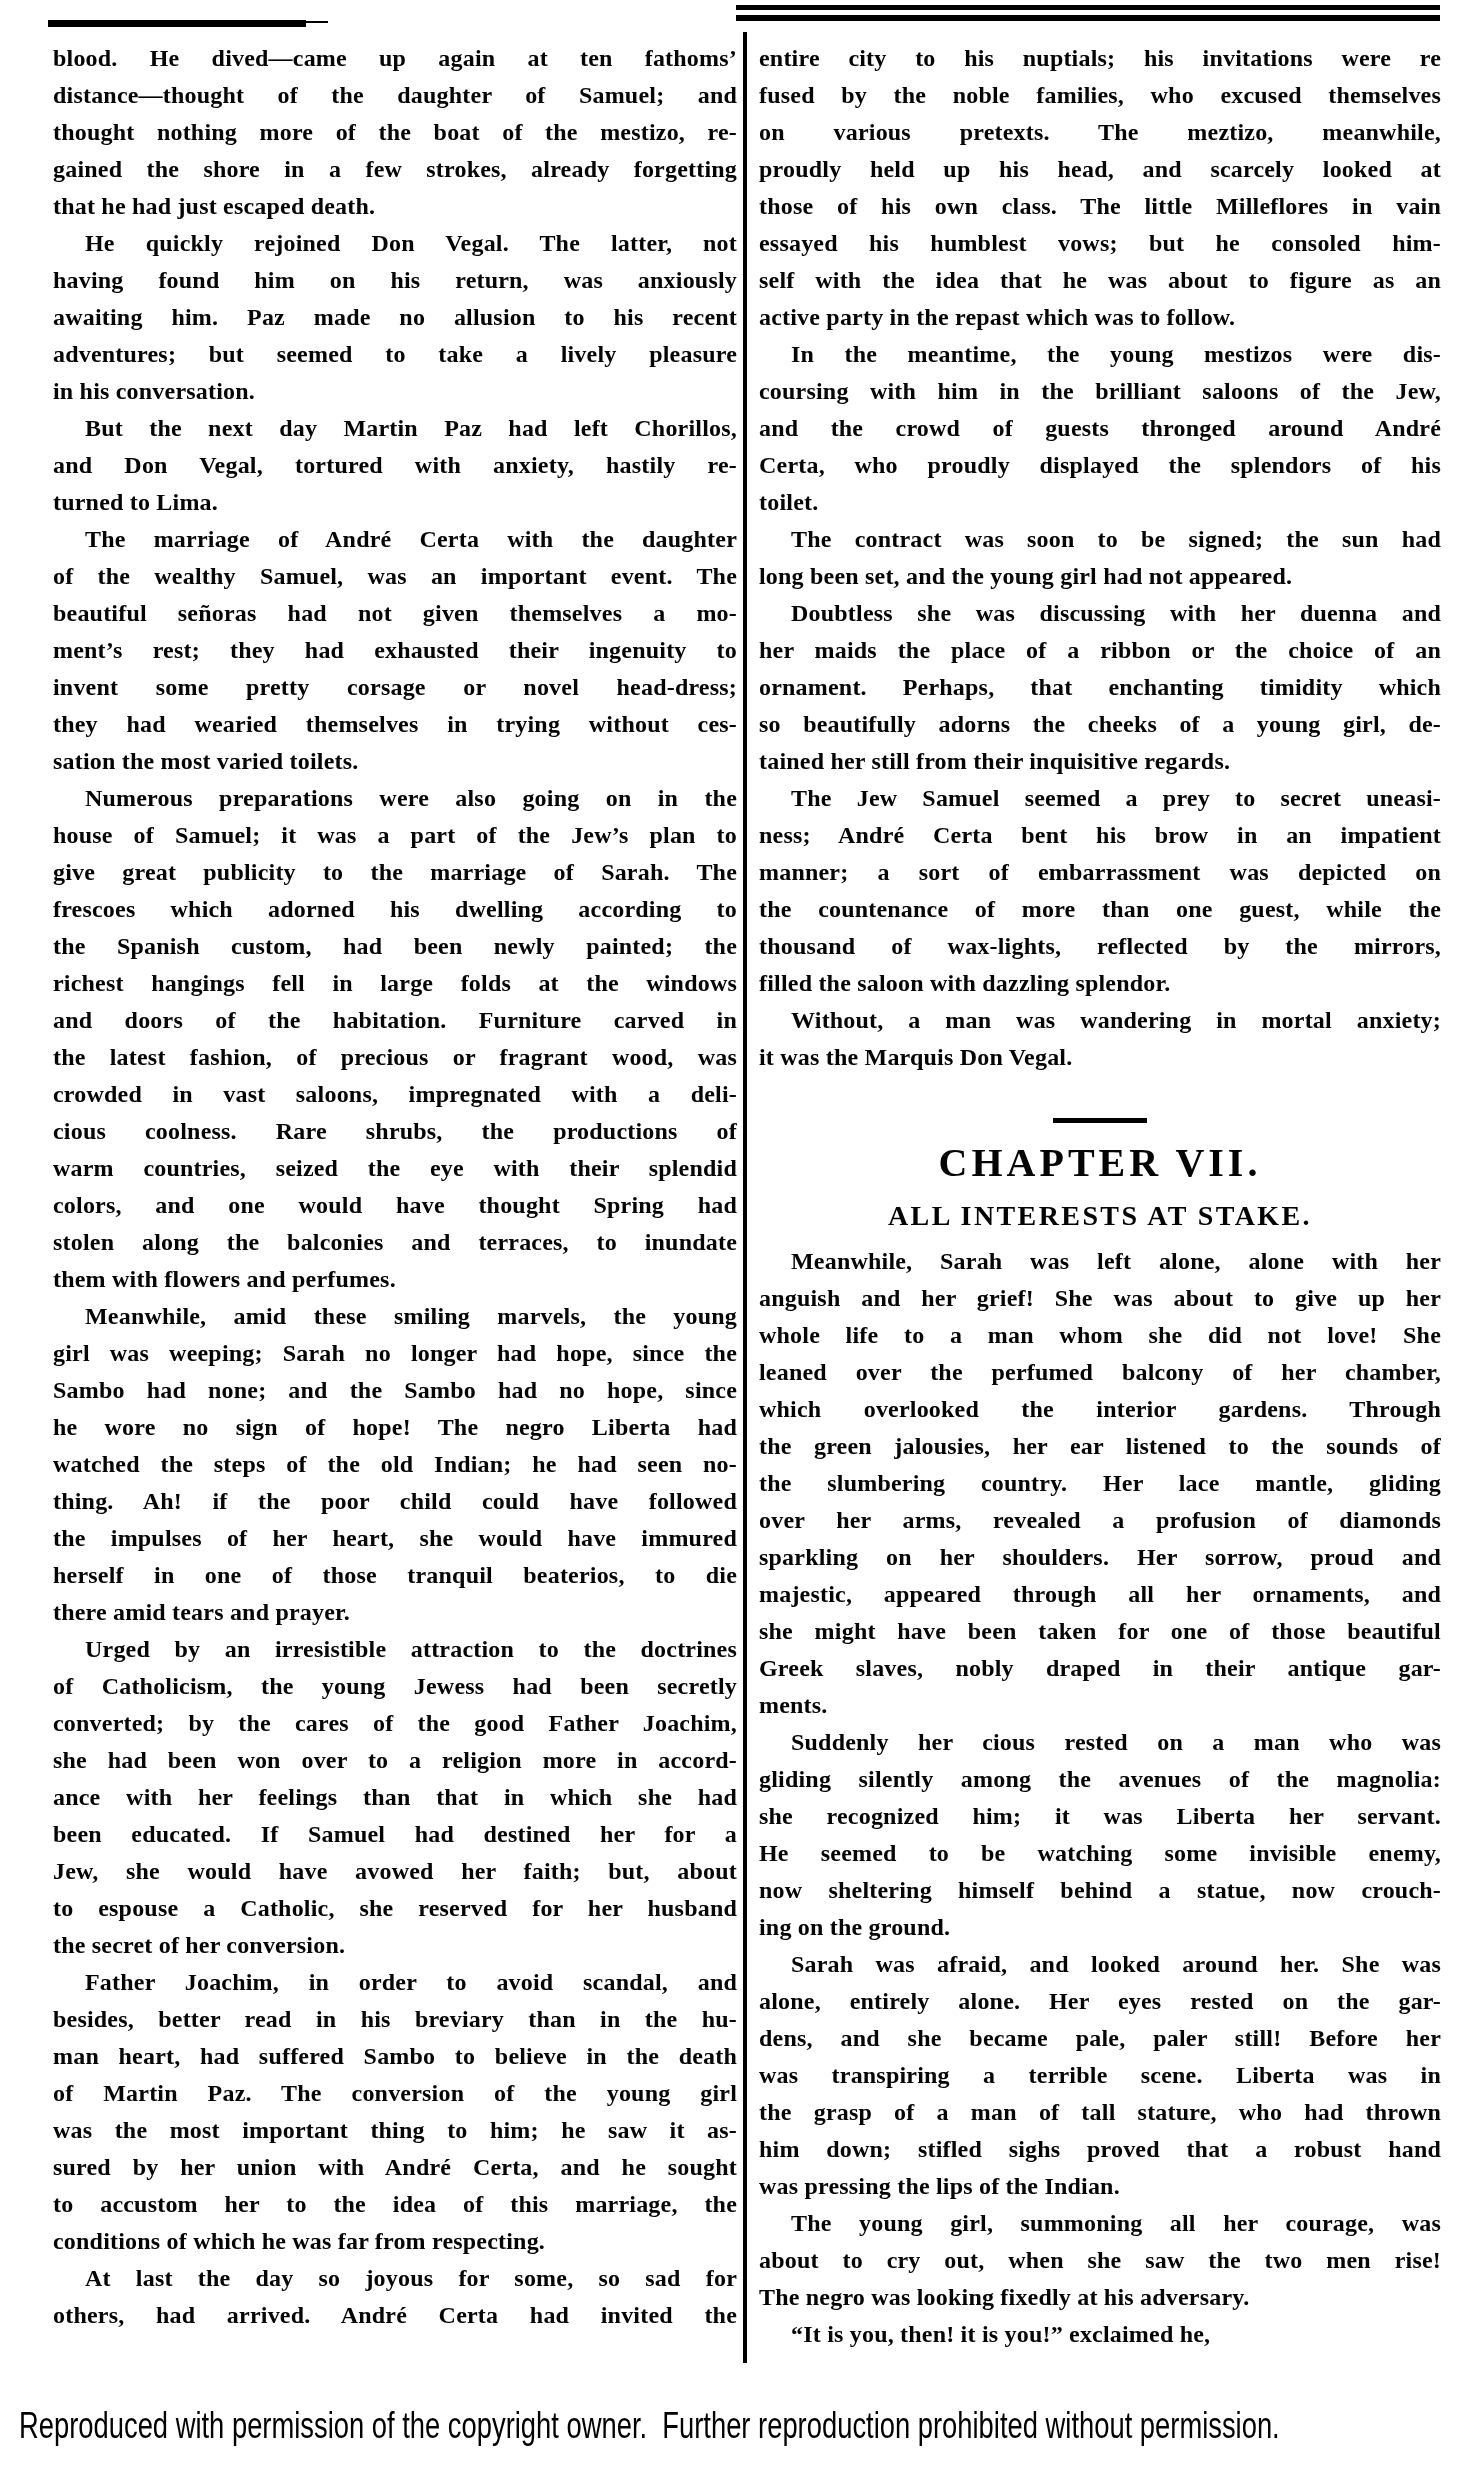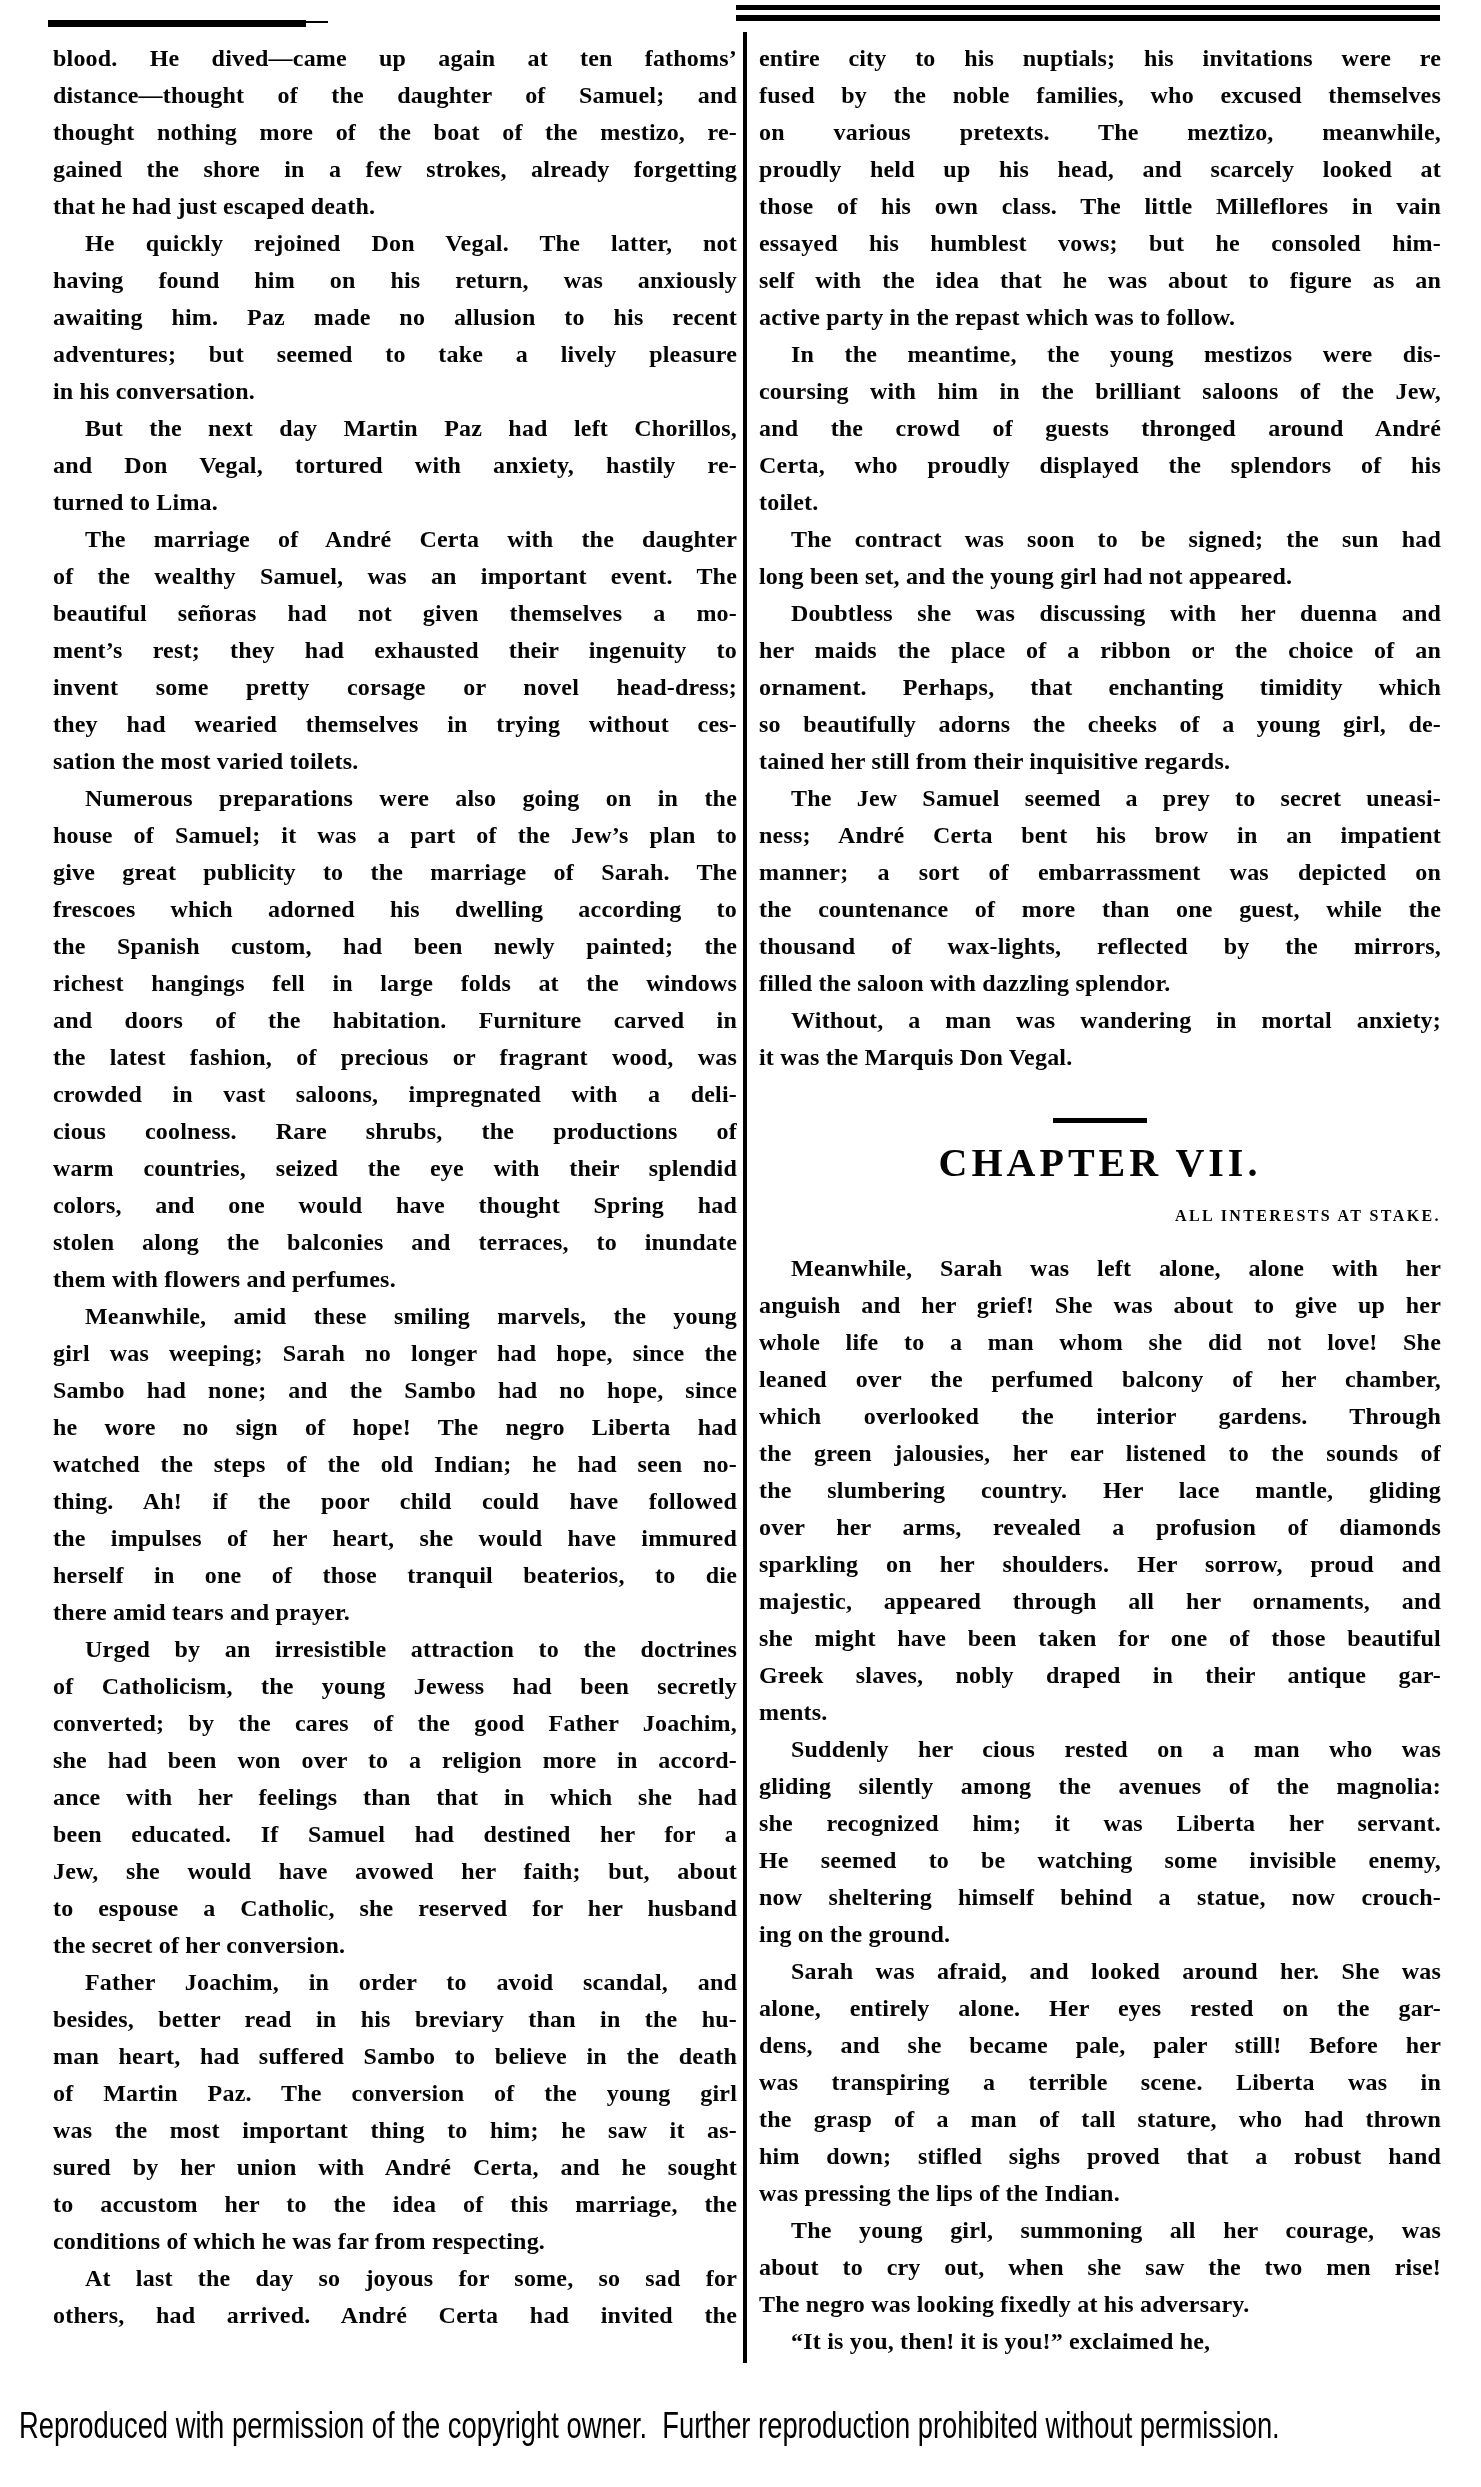--- a/index.html
+++ b/index.html
@@ -41,27 +41,27 @@
   .chapter-heading {
     margin-top: 19.4px;
     text-align: center;
     font-size: 40px;
     line-height: 42px;
     font-weight: bold;
     letter-spacing: 4px;
   }
   .chapter-subtitle {
     margin-top: 18px;
-    text-align: right;
-    font-size: 16px;
+    text-align: center;
+    font-size: 28px;
     line-height: 27.4px;
     font-weight: bold;
     letter-spacing: 2.4px;
   }
-  #right-paras-lower { margin-top: 20px; }
+  #right-paras-lower { margin-top: 13px; }
 
   #footer {
     position: absolute;
     left: 19.4px;
     top: 2405px;
     font-family: "Liberation Sans", "DejaVu Sans", sans-serif;
     font-size: 36px;
     color: #000;
     white-space: pre;
     transform: scaleX(0.76);

